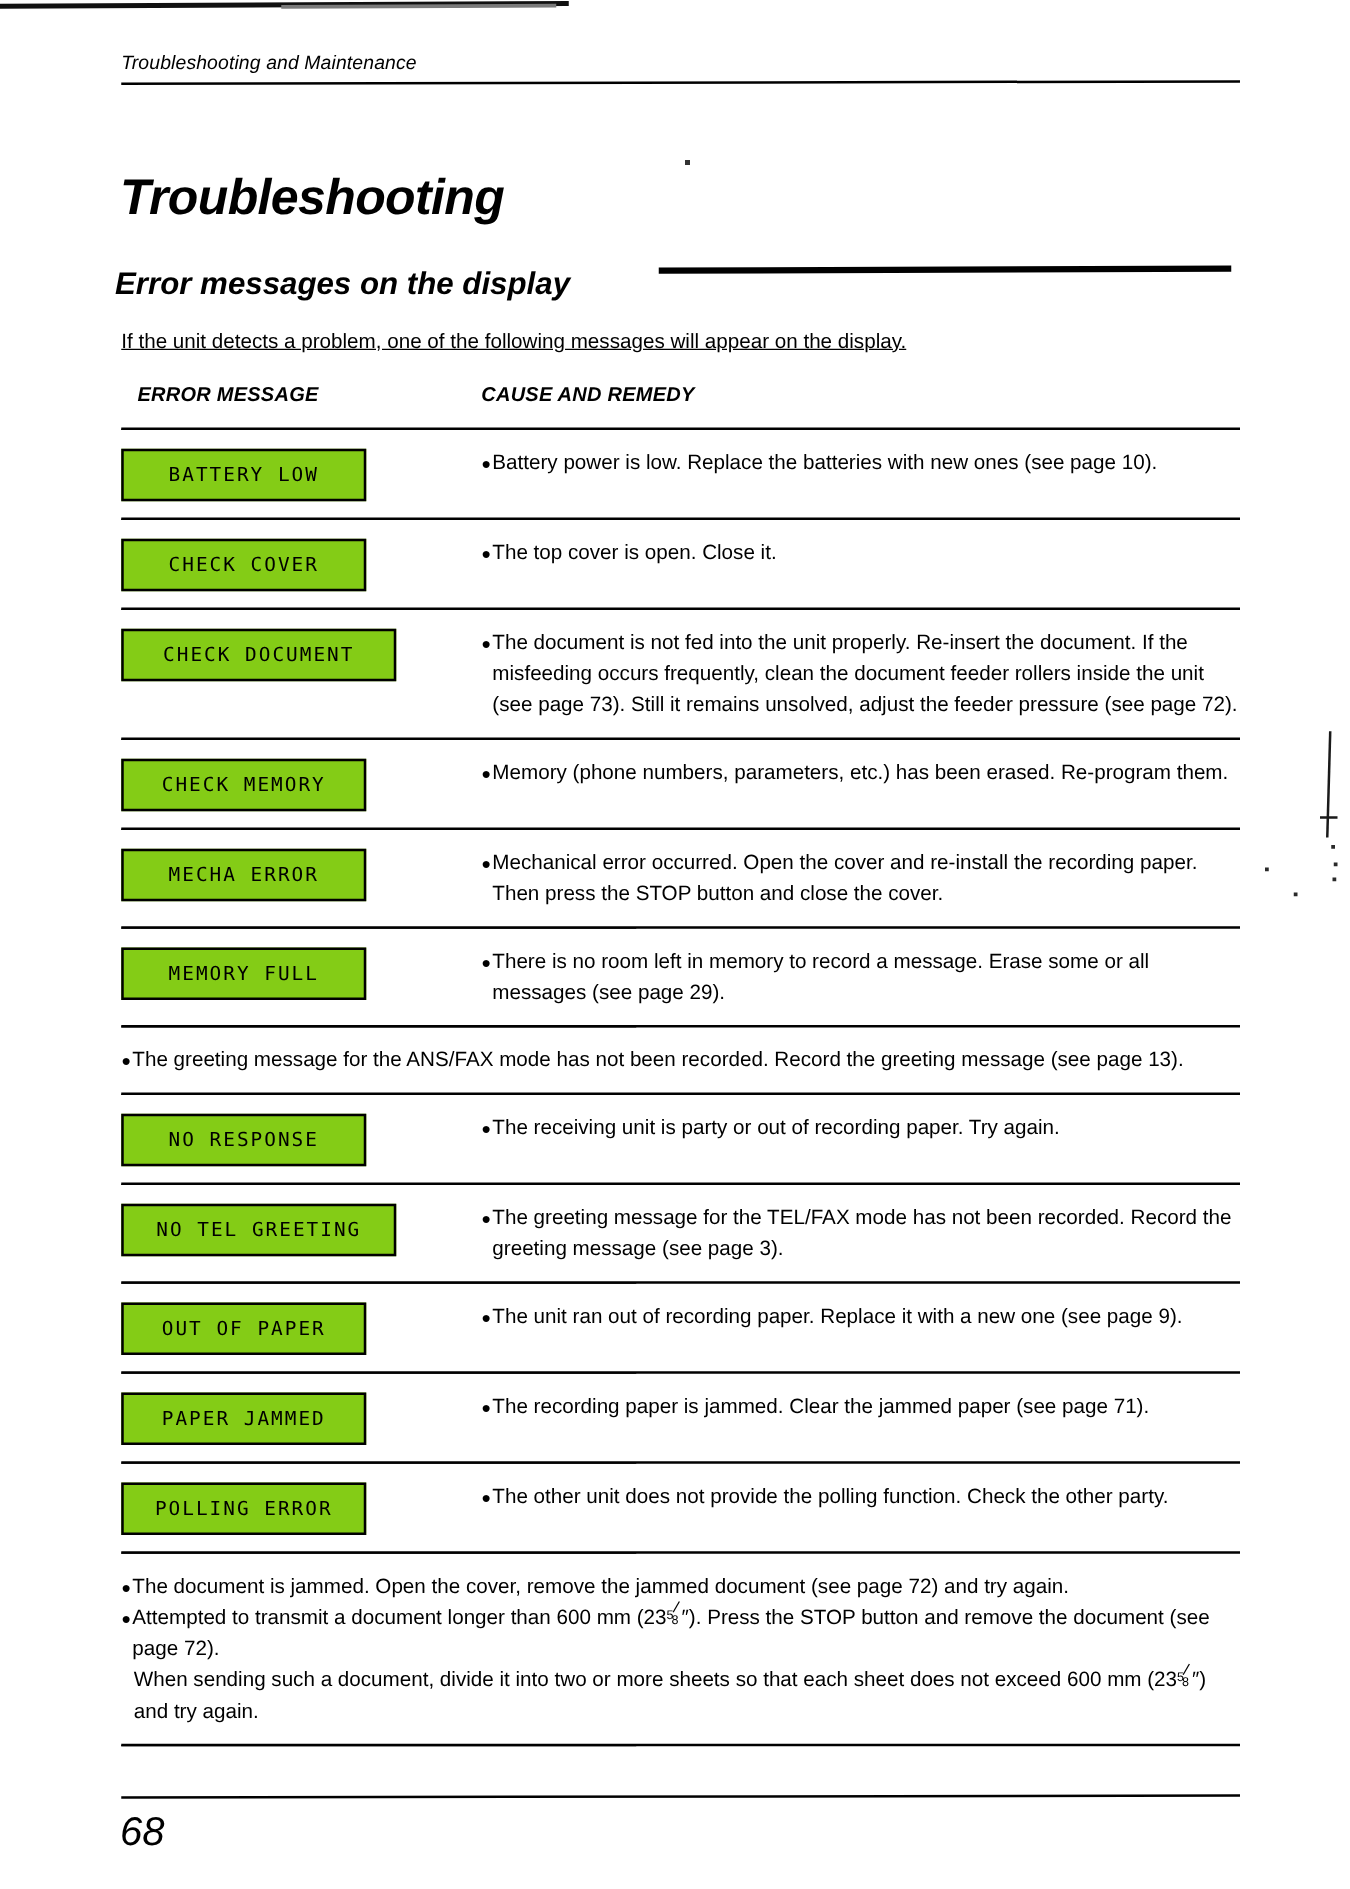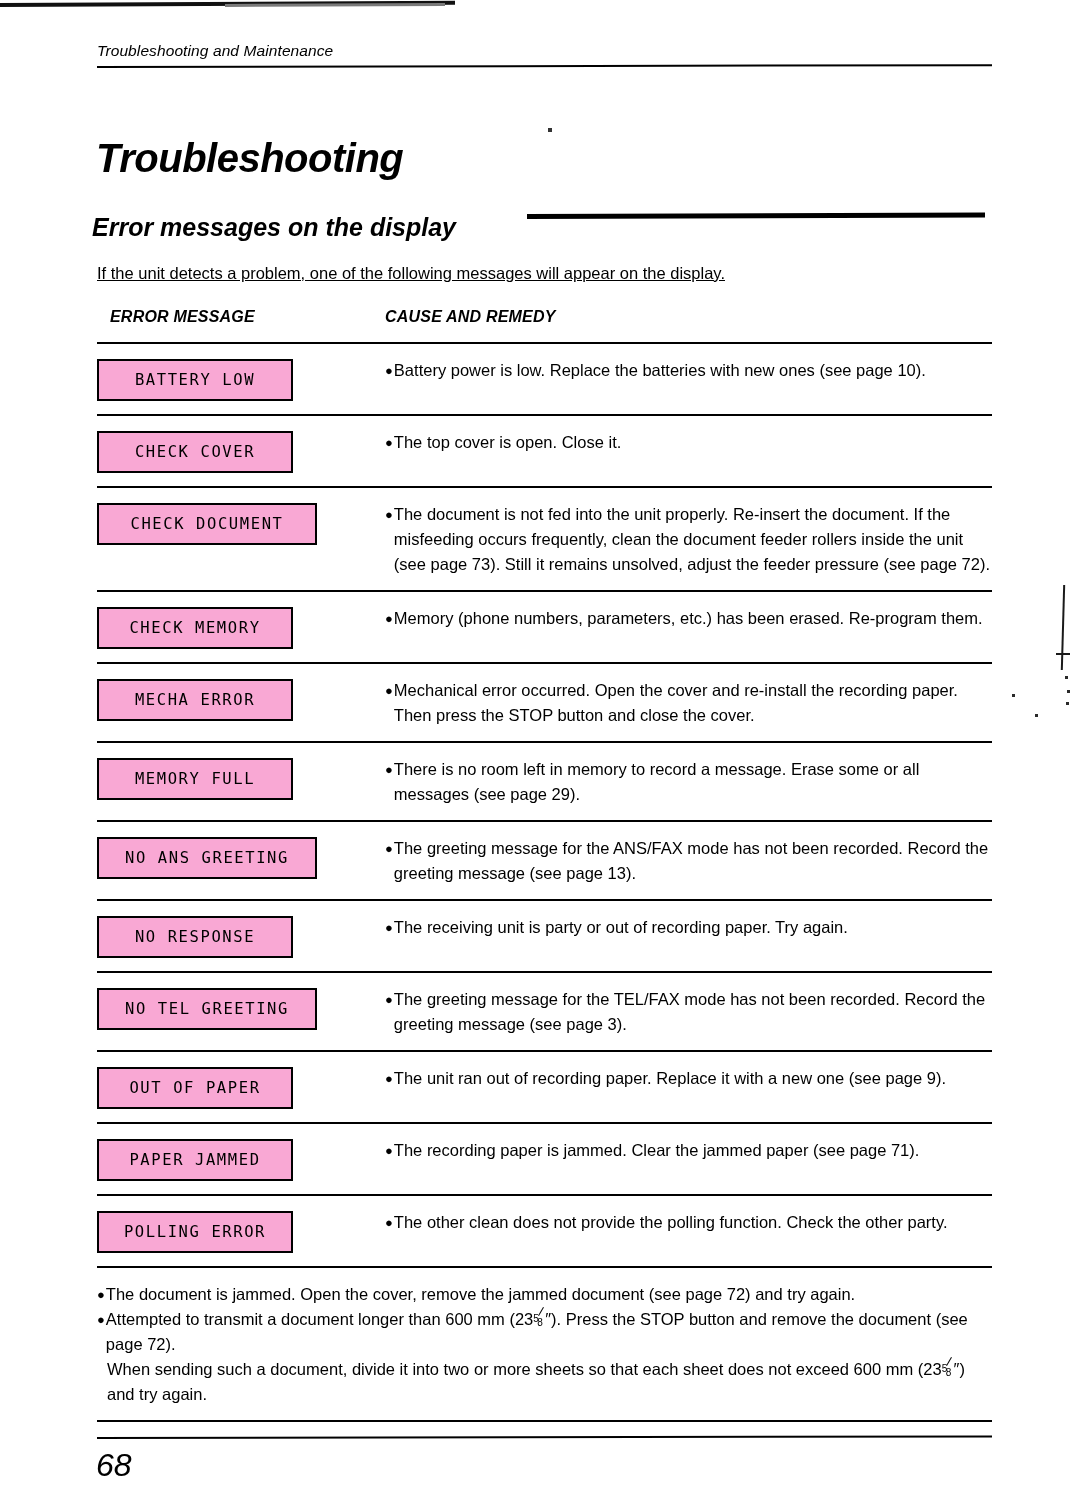--- a/index.html
+++ b/index.html
@@ -185,21 +185,21 @@
     display: inline-block;
     border: 2px solid #000;
     height: 38px;
     line-height: 38px;
     text-align: center;
     font-family: "DejaVu Sans Mono", "Liberation Mono", monospace;
     font-size: 15.5px;
     letter-spacing: 1.6px;
     padding: 0 10px;
     min-width: 172px;
-    background: #f9a8d4;
+    background: #84cc16;
     white-space: nowrap;
     box-sizing: content-box;
   }
   .lcd.wide { min-width: 196px; }
   .cell-cause {
     flex: 1 1 auto;
     padding-top: 1px;
   }
   .bullet-line {
     display: flex;
@@ -356,21 +356,20 @@
       <div class="cell-msg"><div class="lcd">MEMORY FULL</div></div>
       <div class="cell-cause">
         <div class="bullet-line">
           <span class="bullet-dot">●</span>
           <span class="bullet-text">There is no room left in memory to record a message. Erase some or all messages (see page 29).</span>
         </div>
       </div>
     </div>
     <div class="rule"></div>
     <div class="row">
-      <div class="cell-msg"><div class="lcd wide">NO ANS GREETING</div></div>
       <div class="cell-cause">
         <div class="bullet-line">
           <span class="bullet-dot">●</span>
           <span class="bullet-text">The greeting message for the ANS/FAX mode has not been recorded. Record the greeting message (see page 13).</span>
         </div>
       </div>
     </div>
     <div class="rule"></div>
     <div class="row">
       <div class="cell-msg"><div class="lcd">NO RESPONSE</div></div>
@@ -410,21 +409,21 @@
           <span class="bullet-text">The recording paper is jammed. Clear the jammed paper (see page 71).</span>
         </div>
       </div>
     </div>
     <div class="rule"></div>
     <div class="row">
       <div class="cell-msg"><div class="lcd">POLLING ERROR</div></div>
       <div class="cell-cause">
         <div class="bullet-line">
           <span class="bullet-dot">●</span>
-          <span class="bullet-text">The other clean does not provide the polling function. Check the other party.</span>
+          <span class="bullet-text">The other unit does not provide the polling function. Check the other party.</span>
         </div>
       </div>
     </div>
     <div class="rule"></div>
     <div class="row">
       <div class="cell-cause">
         <div class="bullet-line">
           <span class="bullet-dot">●</span>
           <span class="bullet-text">The document is jammed. Open the cover, remove the jammed document (see page 72) and try again.</span>
         </div>

